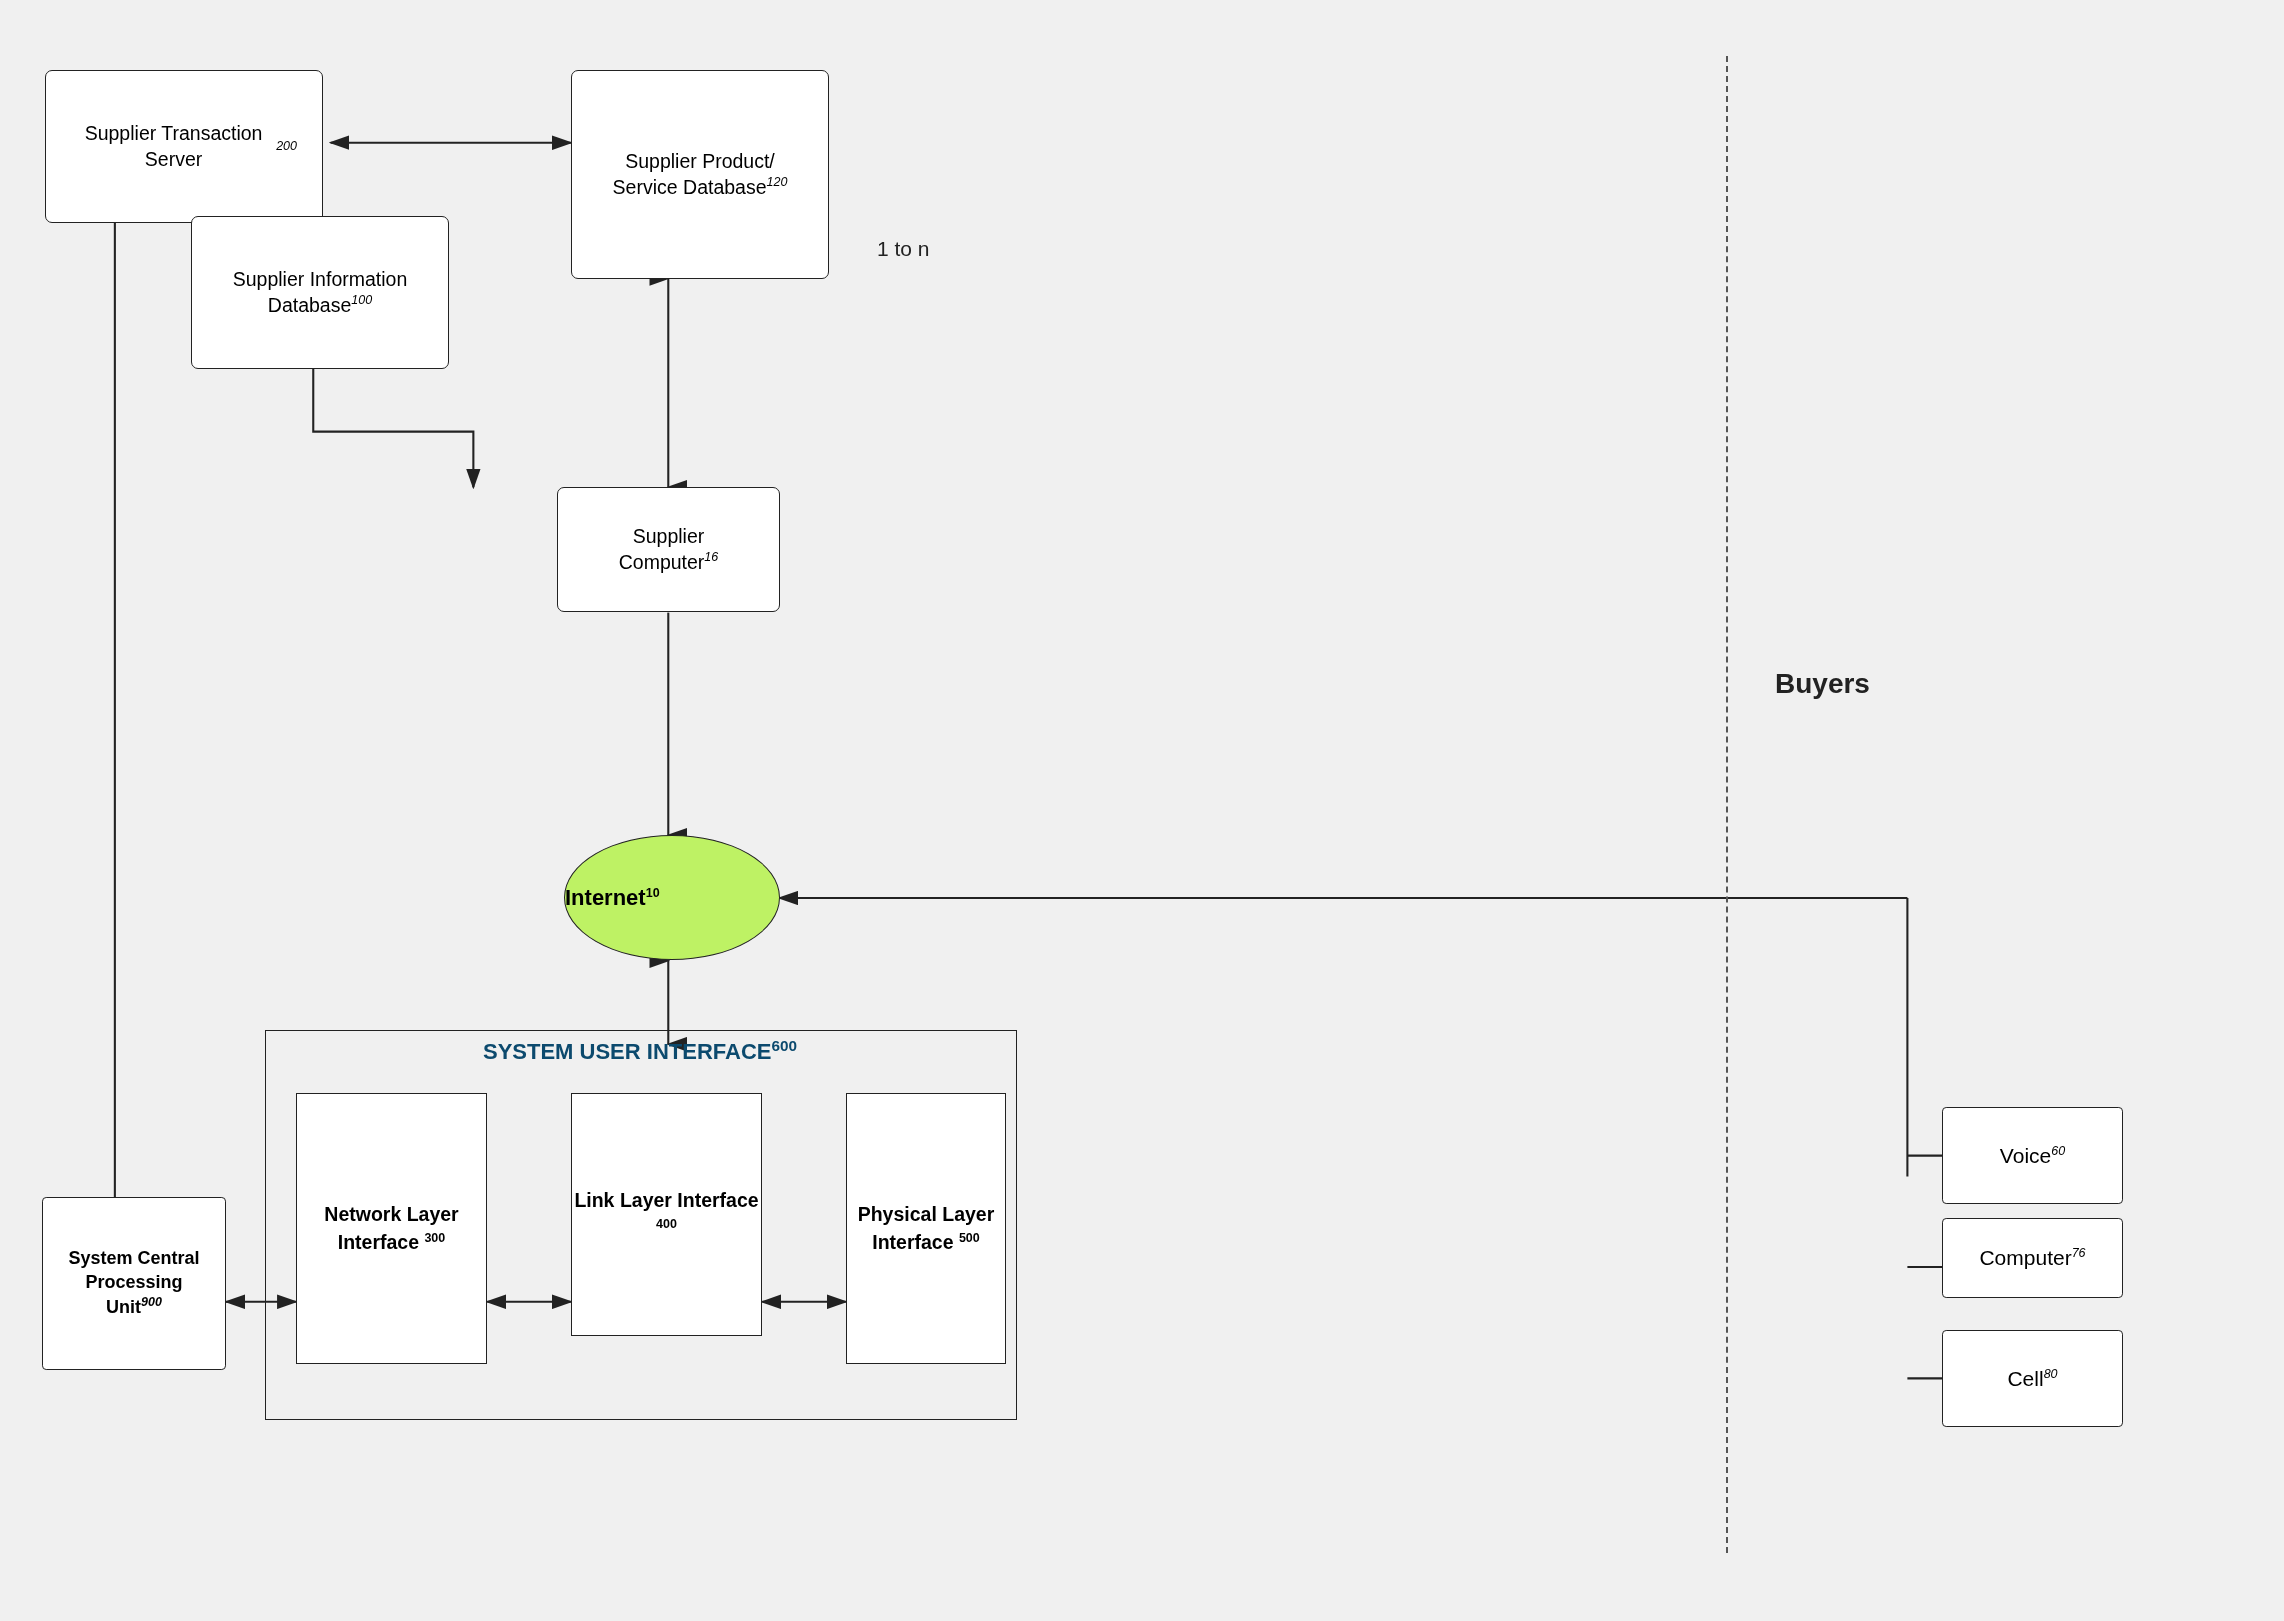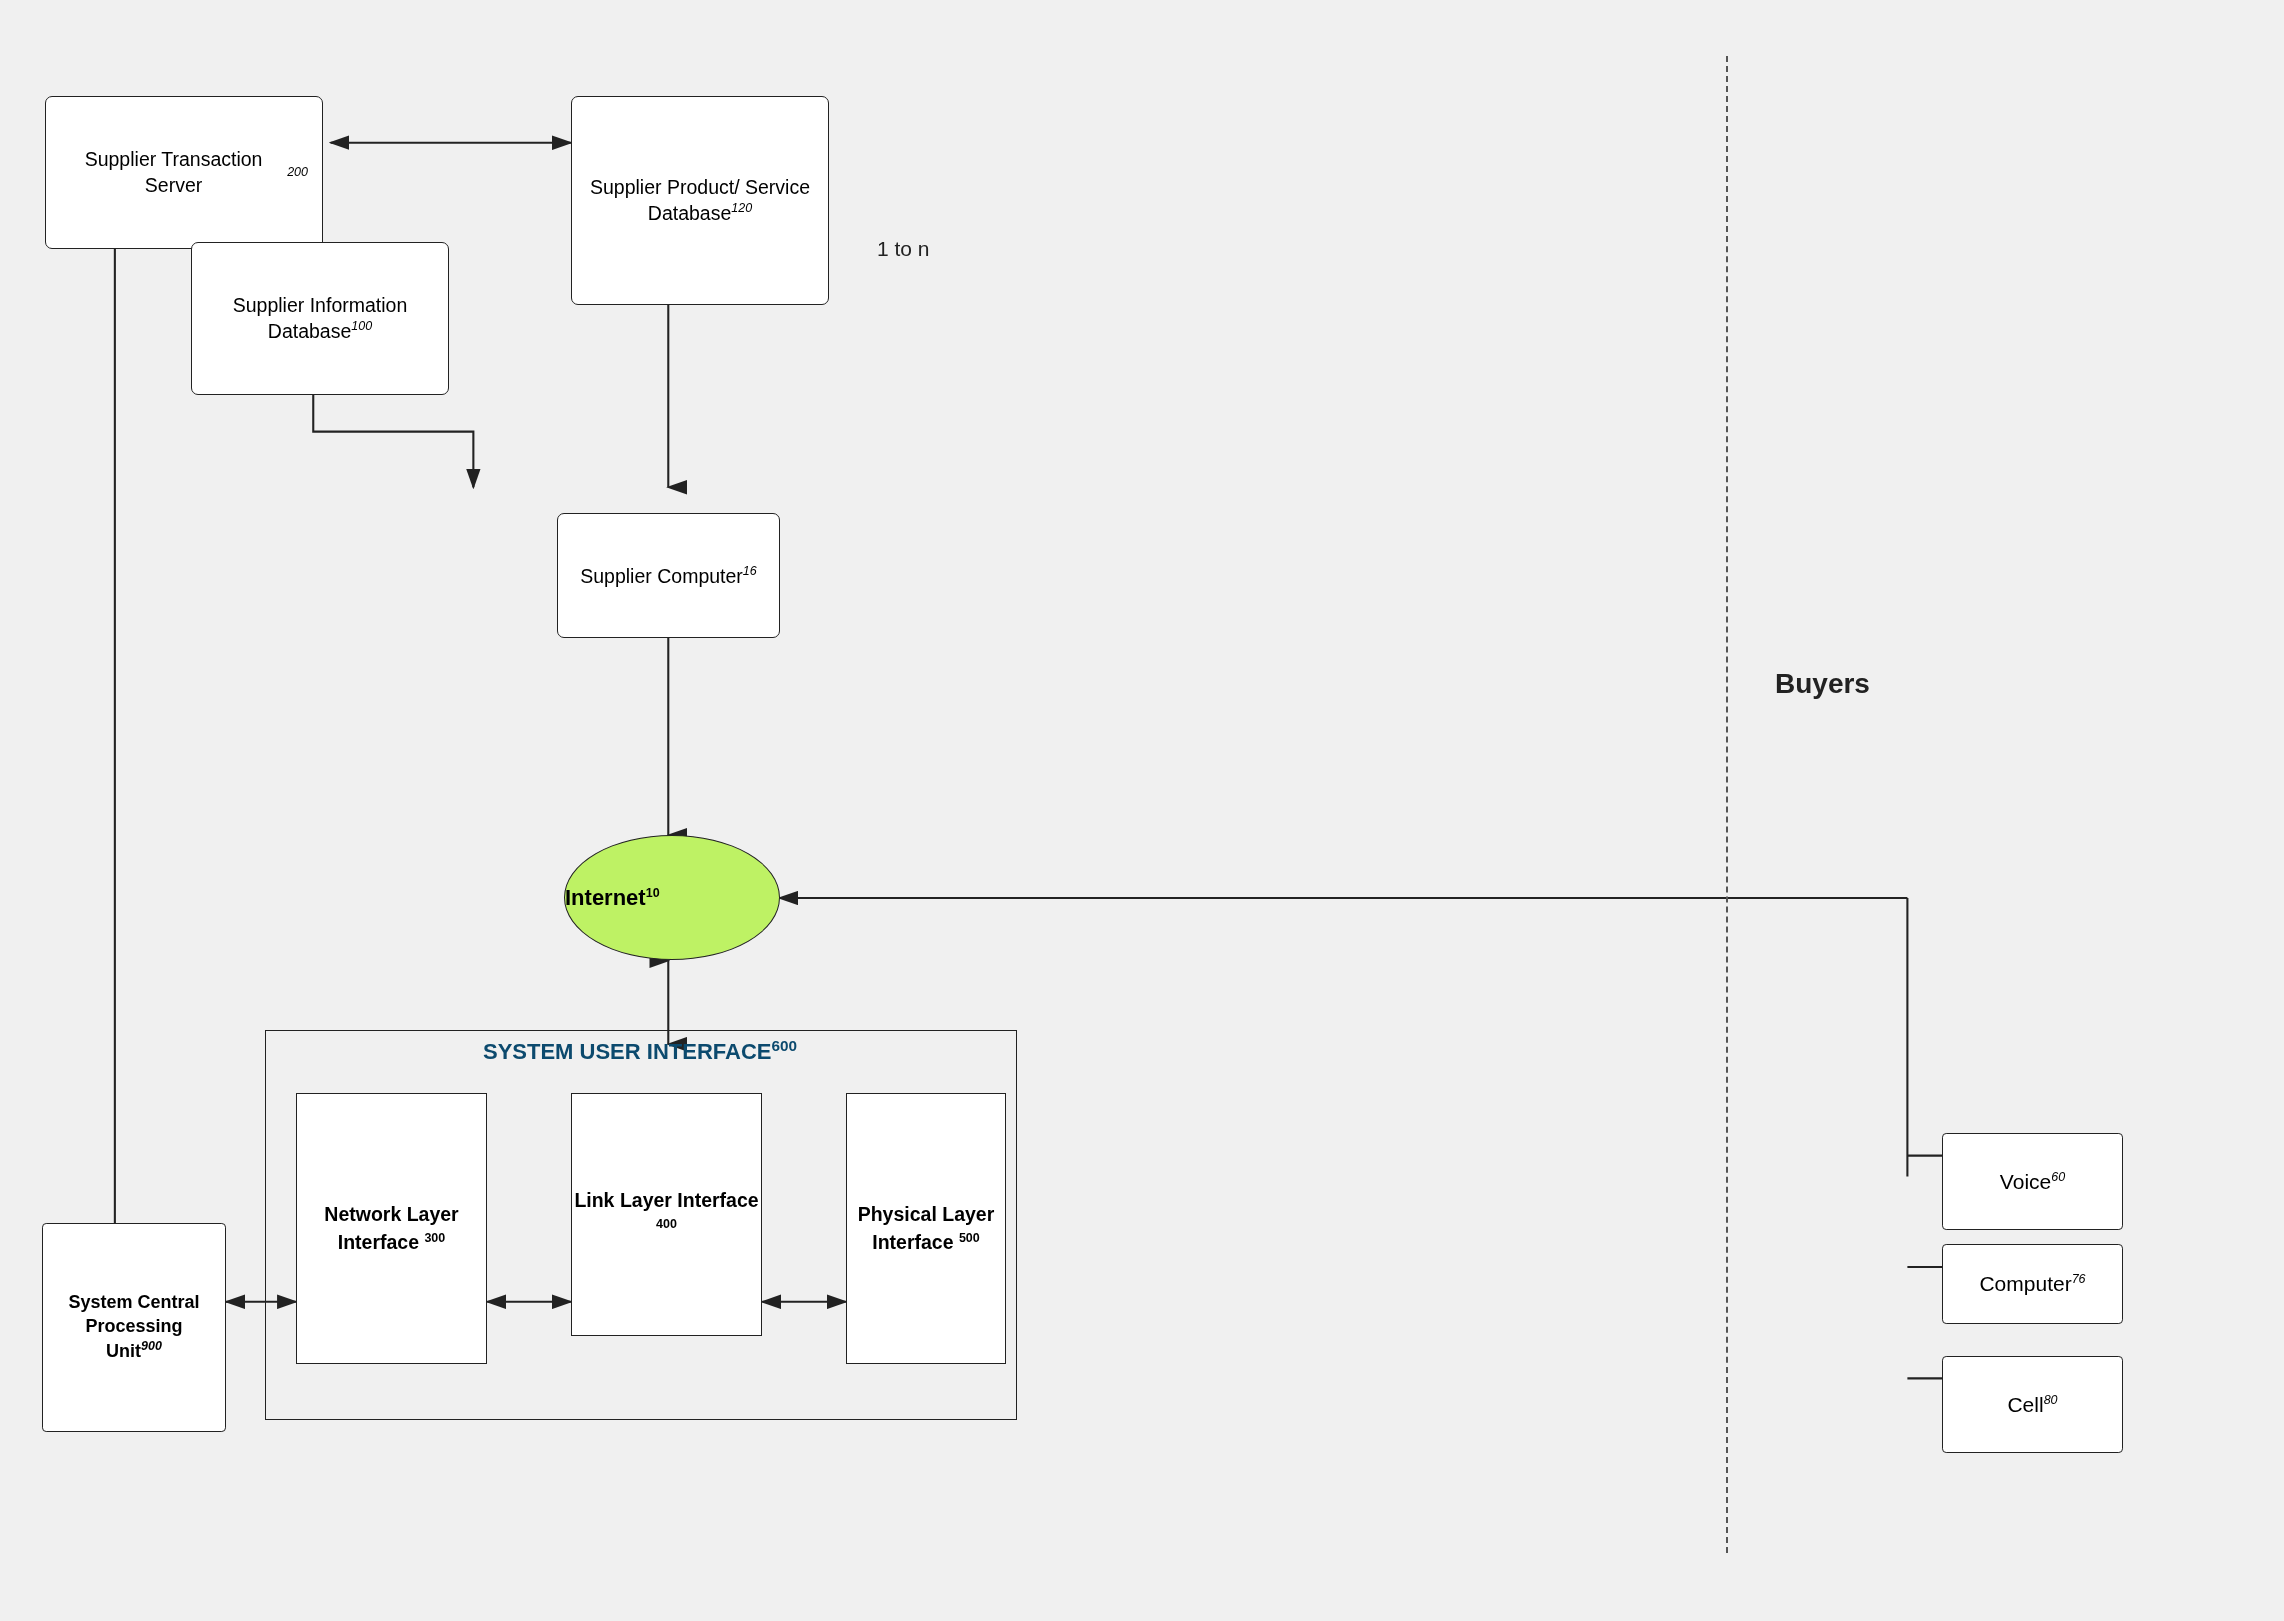--- a/index.html
+++ b/index.html
@@ -23,22 +23,21 @@
       border: 1.7px solid #222;
       background: #fff;
       border-radius: 7px;
       display: flex;
       align-items: center;
       justify-content: center;
       text-align: center;
       font-size: 19.5px;
       font-weight: normal;
       line-height: 1.3;
-      padding: 7px 14px;
-      margin-top: 26px;
+      padding: 7px 25px;
     }
     .box sup {
       font-size: 12.5px;
       font-style: italic;
     }
     .oval {
       position: absolute;
       border: 1.7px solid #222;
       background: #bef264;
       border-radius: 50%;
@@ -220,21 +219,21 @@
   </div>
 
   <div class="inner-box" style="left: 571px; top: 1093px; width: 191px; height: 243px; font-size: 19.5px;">
     <span>Link Layer Interface <sup>400</sup></span>
   </div>
 
   <div class="inner-box" style="left: 846px; top: 1093px; width: 160px; height: 271px; font-size: 19.5px;">
     <span>Physical Layer Interface <sup>500</sup></span>
   </div>
 
-  <div class="box" style="left: 42px; top: 1197px; width: 184px; height: 209px; font-size: 18px; font-weight: bold; border-radius: 4.2px;">
+  <div class="box" style="left: 42px; top: 1197px; width: 184px; height: 173px; font-size: 18px; font-weight: bold; border-radius: 4.2px;">
     <span>System Central Processing Unit<sup>900</sup></span>
   </div>
 
   <div class="bold-text" style="left: 1775px; top: 668px; font-size: 28px; font-weight: bold;">
     <span>Buyers</span>
   </div>
 
   <div class="box" style="left: 1942px; top: 1107px; width: 181px; height: 97px; font-size: 21px; border-radius: 4.2px;">
     <span>Voice<sup>60</sup></span>
   </div>

